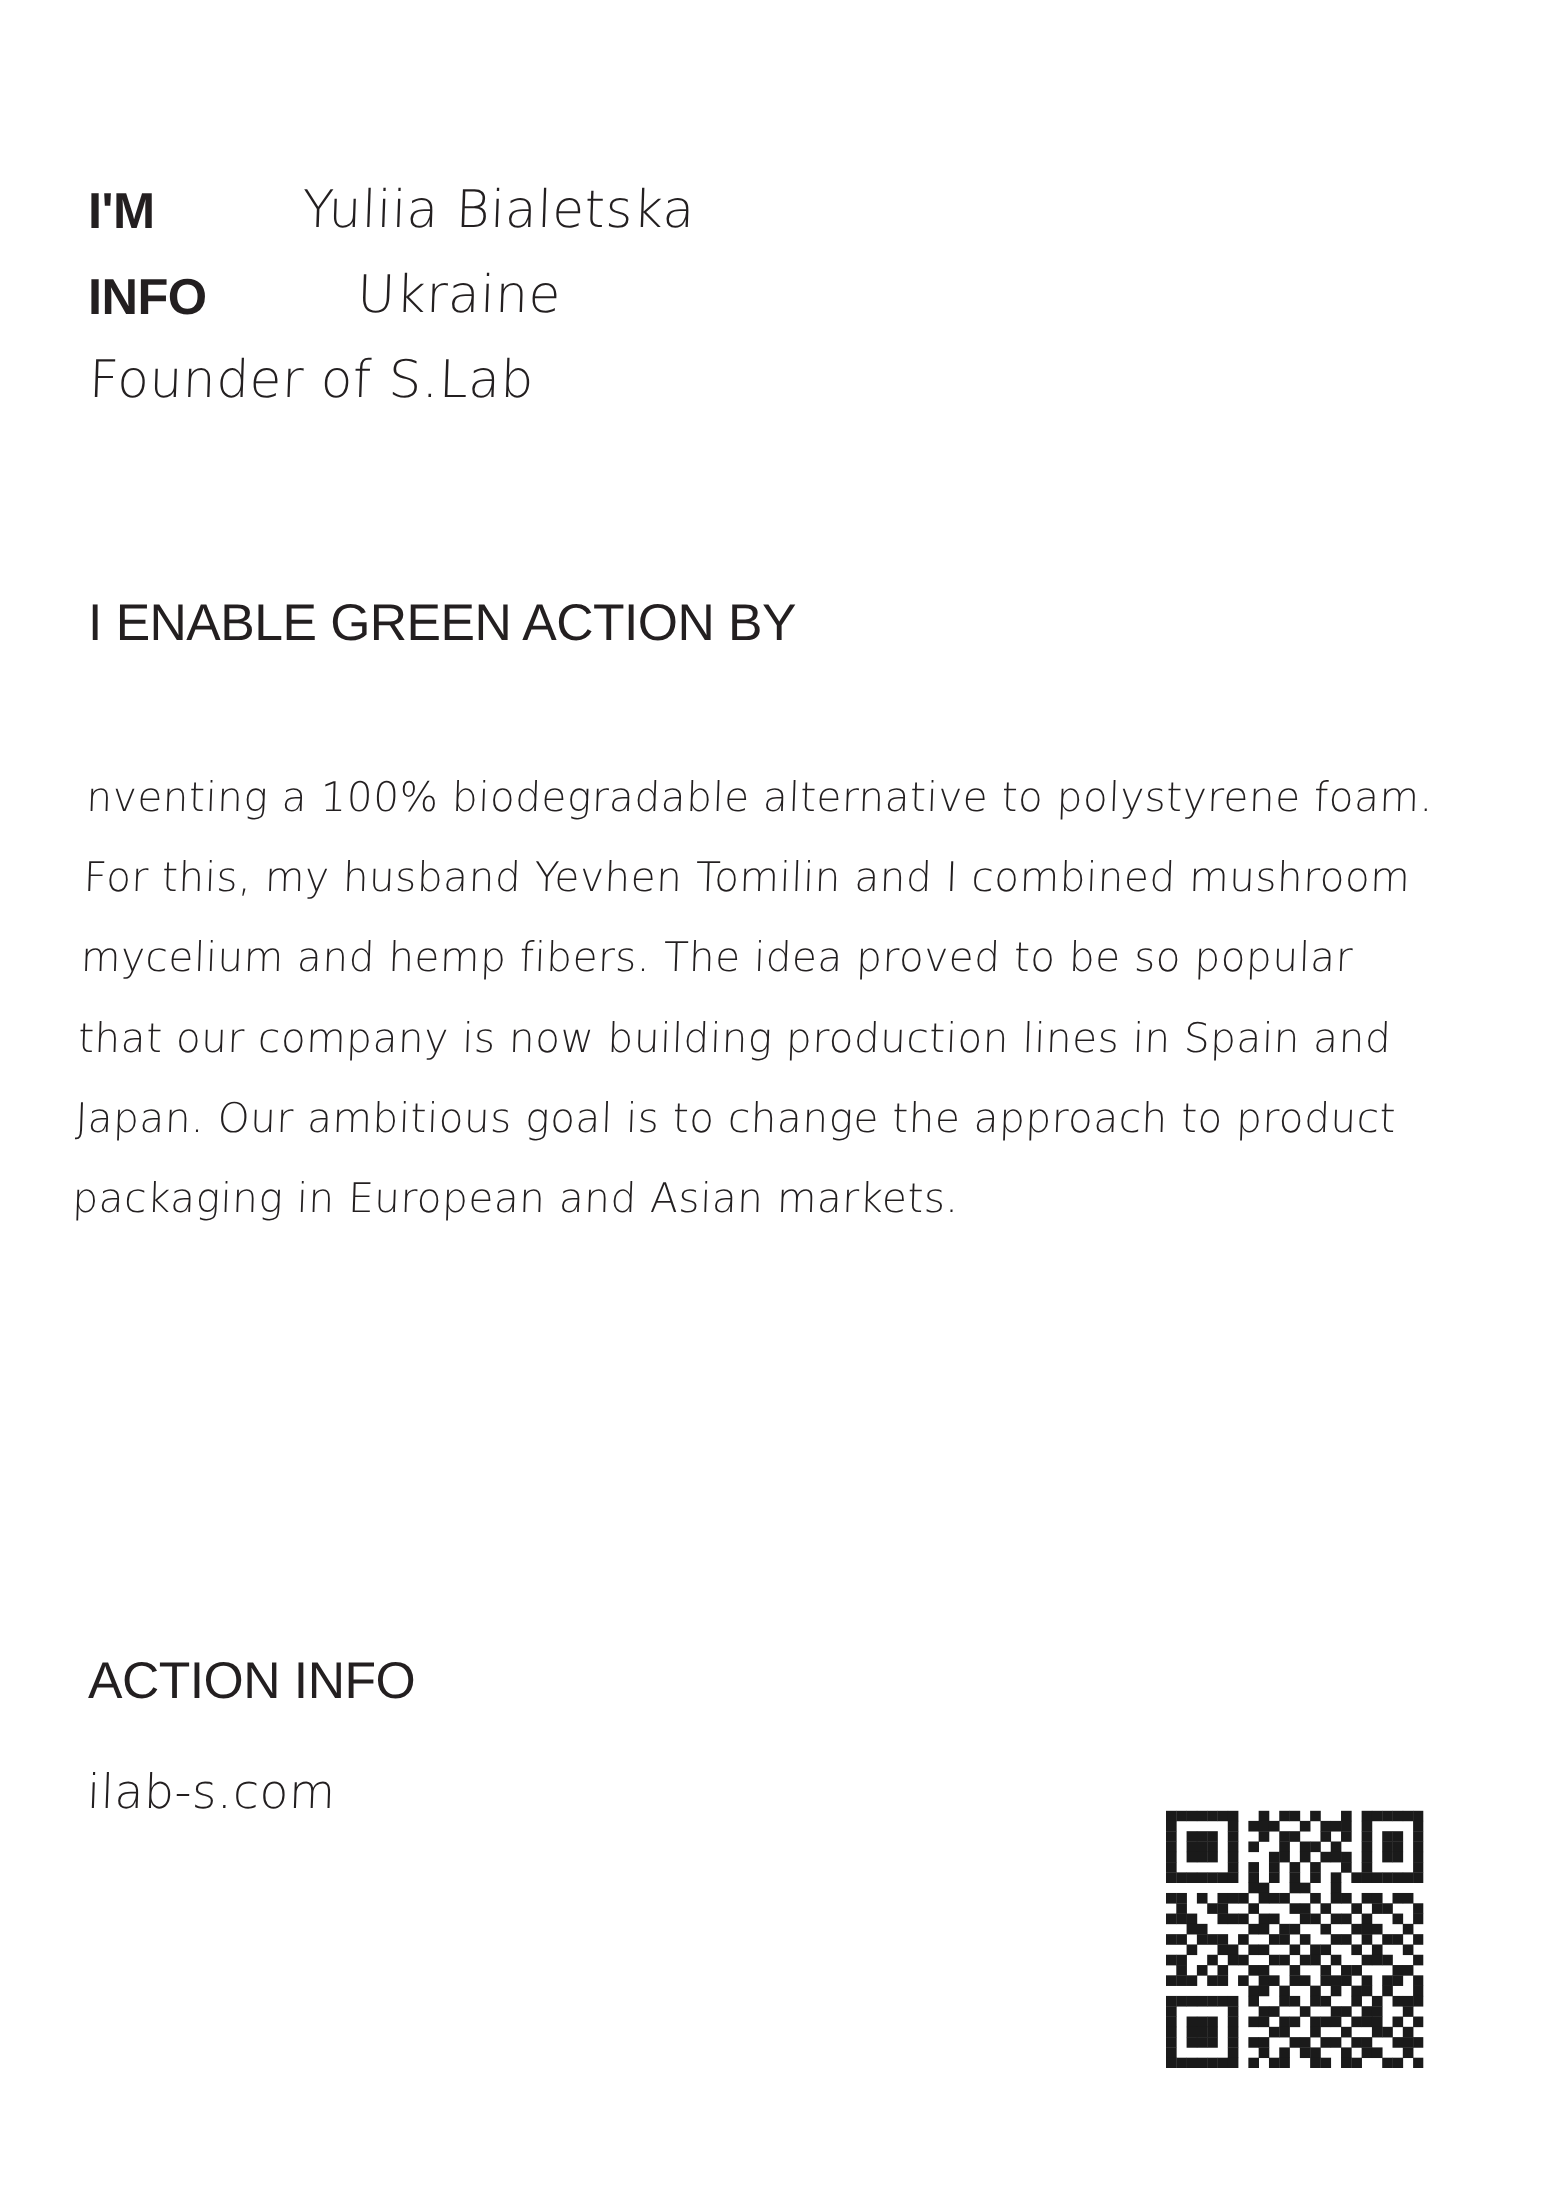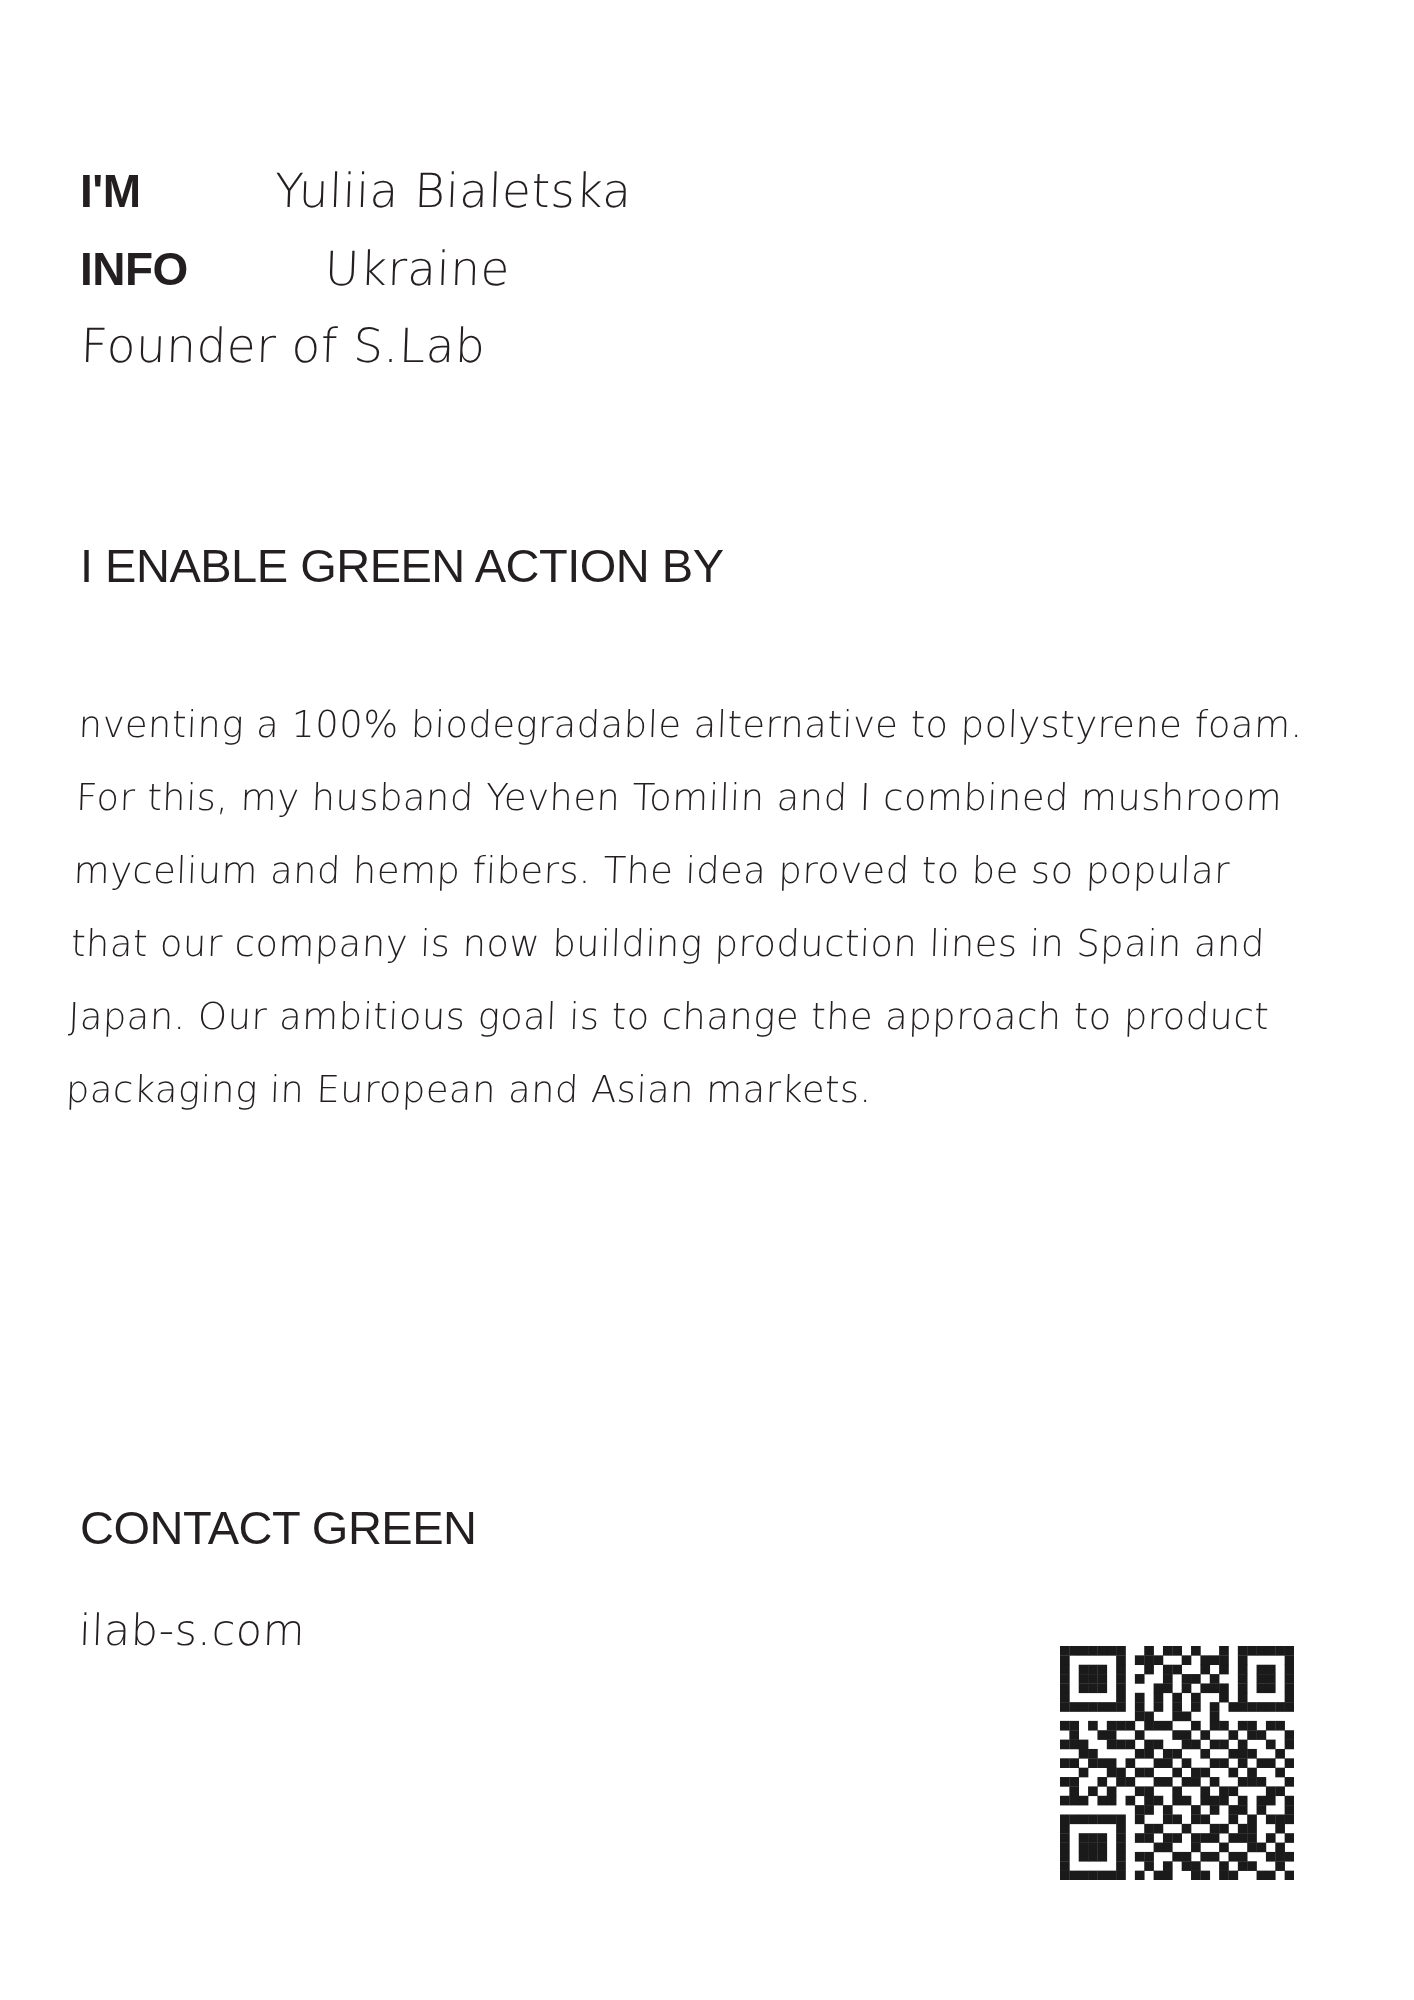--- a/index.html
+++ b/index.html
@@ -150,21 +150,21 @@
       <span class="hand value-hand">Ukraine</span>
     </div>
 
     <div class="hand role">Founder of S.Lab</div>
   </div>
 
   <div id="enable-heading" class="section-heading">I ENABLE GREEN ACTION BY</div>
 
   <div class="body-text">nventing a 100% biodegradable alternative to polystyrene foam. For this, my husband Yevhen Tomilin and I combined mushroom mycelium and hemp fibers. The idea proved to be so popular that our company is now building production lines in Spain and Japan. Our ambitious goal is to change the approach to product packaging in European and Asian markets.</div>
 
-  <div id="contact-heading" class="section-heading">CONTACT GREEN</div>
+  <div id="contact-heading" class="section-heading">ACTION INFO</div>
 
   <div class="contact-url">ilab-s.com</div>
 
   <div class="qr" id="qr-code">
       <svg width="234" height="234" viewBox="0 0 234 234">
         <rect width="234" height="234" fill="#ffffff"></rect>
         <rect x="0.00" y="0.00" width="9.66" height="9.66" fill="#1a1a1a"></rect>
         <rect x="9.36" y="0.00" width="9.66" height="9.66" fill="#1a1a1a"></rect>
         <rect x="18.72" y="0.00" width="9.66" height="9.66" fill="#1a1a1a"></rect>
         <rect x="28.08" y="0.00" width="9.66" height="9.66" fill="#1a1a1a"></rect>

